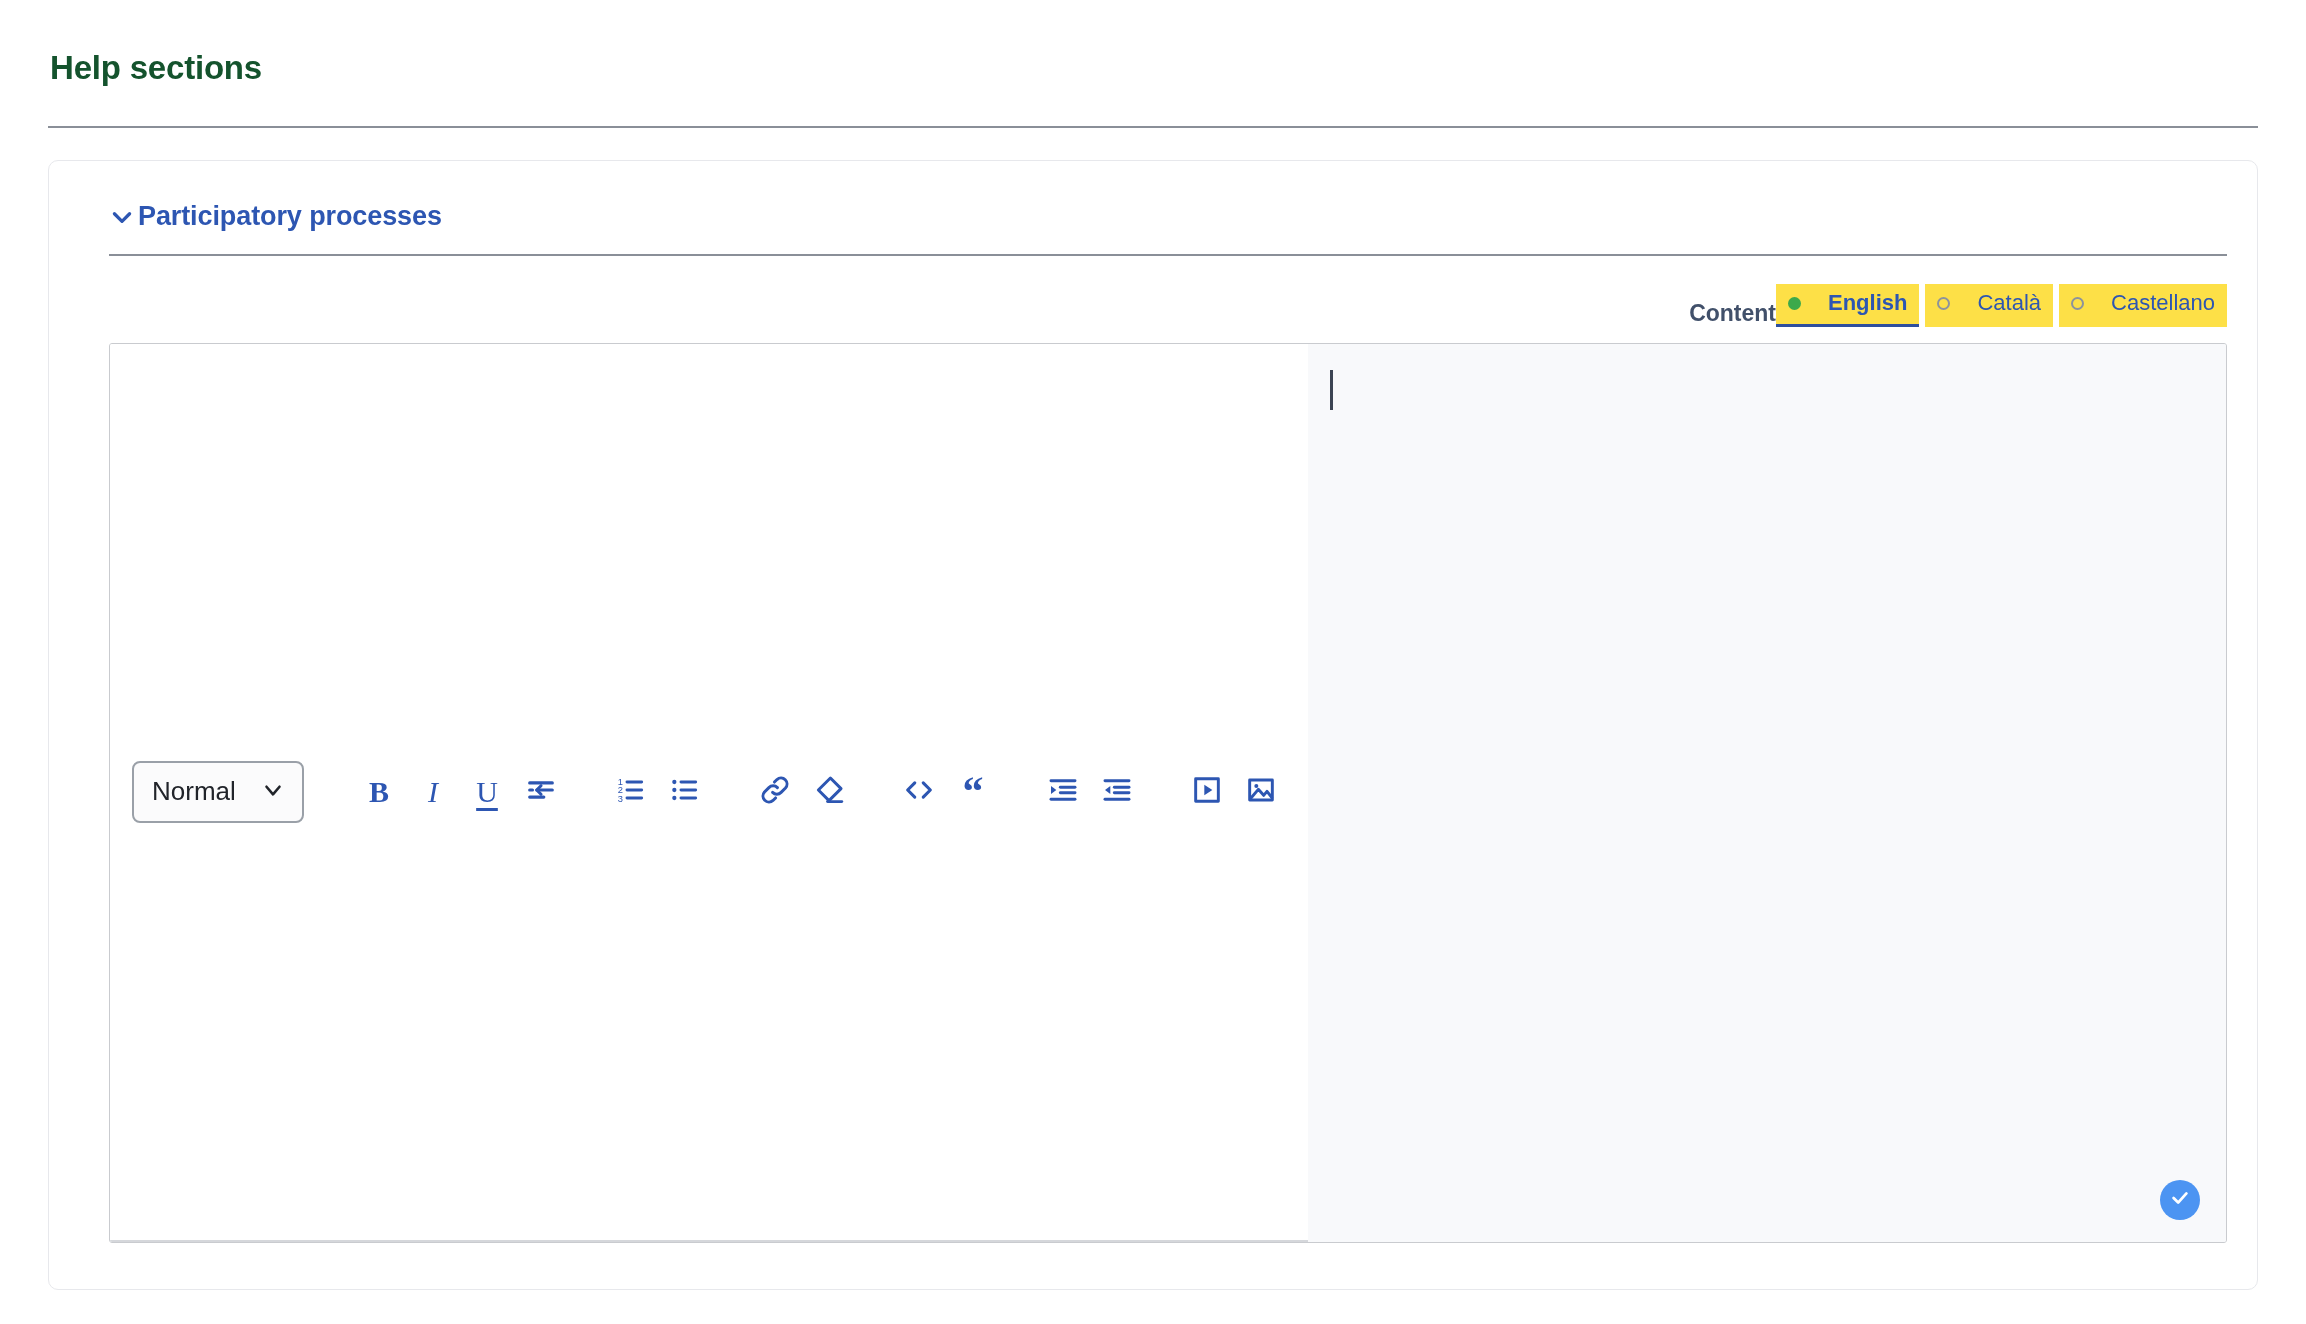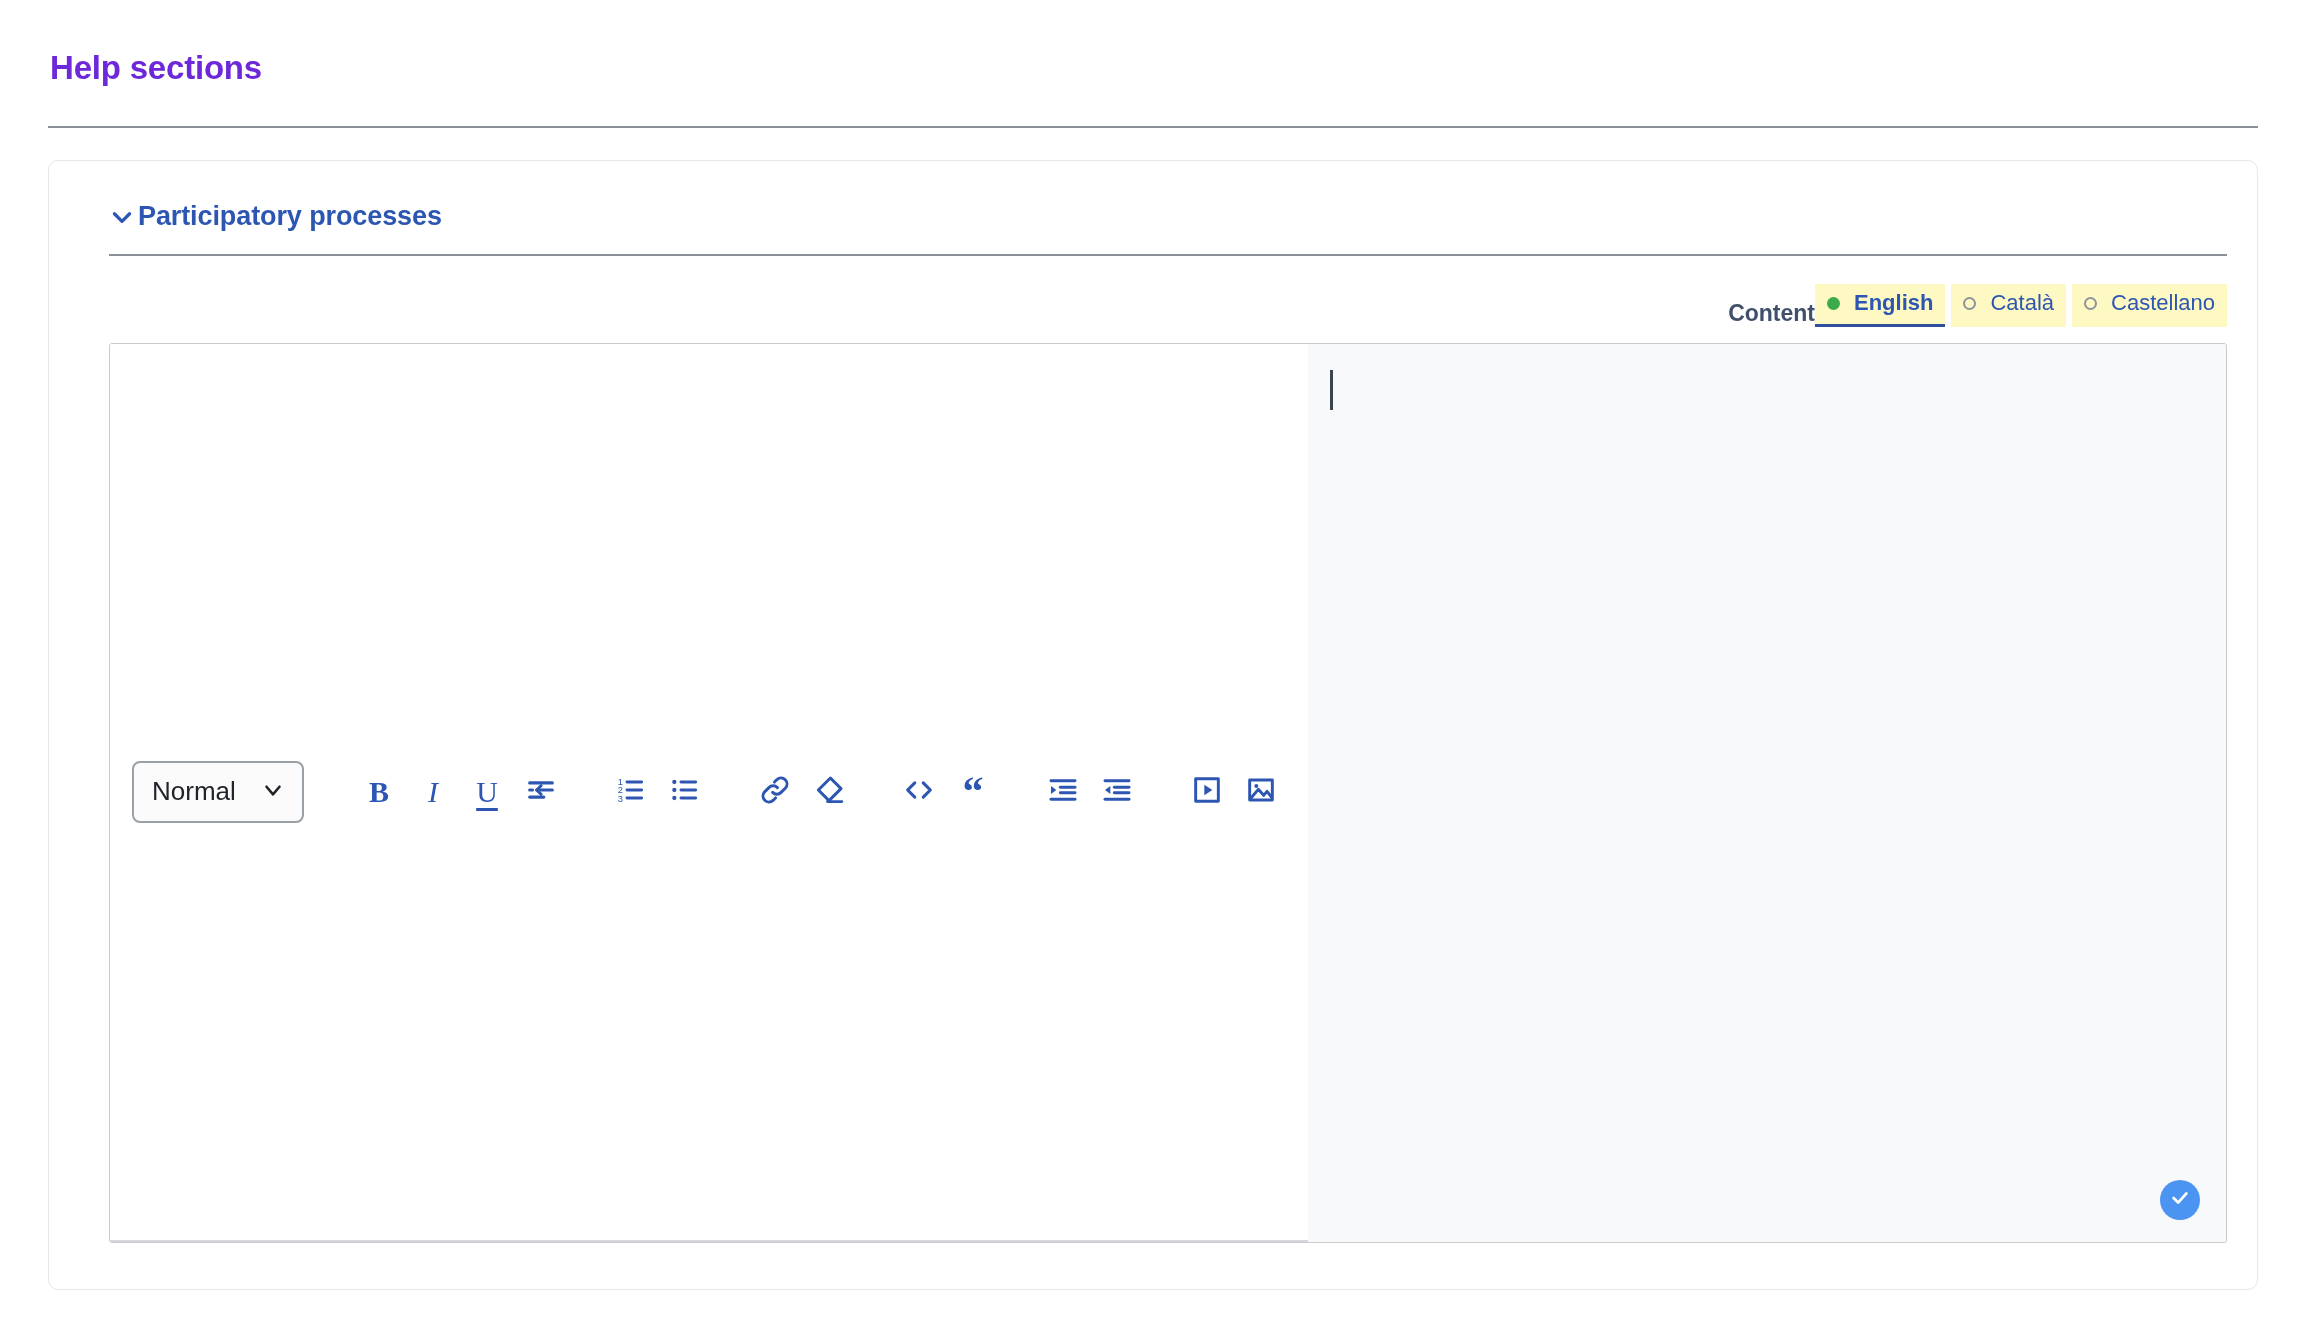--- a/index.html
+++ b/index.html
@@ -20,21 +20,21 @@
     width: 2306px;
     height: 1324px;
     box-sizing: border-box;
     padding: 0 48px;
   }
 
   
   .page-title {
     font-size: 33px;
     font-weight: bold;
-    color: #6d28d9;
+    color: #14532d;
     letter-spacing: -0.2px;
     padding-top: 50px;
     margin: 0 0 0 2px;
     line-height: 1.1;
   }
   .title-rule {
     margin-top: 40px;
     height: 2px;
     background: #8a8f98;
     width: 100%;
@@ -94,23 +94,23 @@
   }
 
   .lang-tabs {
     display: flex;
     align-items: flex-end;
     gap: 6px;
   }
   .lang-tab {
     display: flex;
     align-items: center;
-    gap: 14px;
+    gap: 27px;
     padding: 6px 12px 7px 12px;
-    background: #fef9c3;
+    background: #fde047;
     cursor: pointer;
     font-size: 22px;
     color: #2d56b2;
     border-bottom: 3px solid transparent;
     line-height: 1.2;
   }
   .lang-tab.active {
     font-weight: bold;
     border-bottom: 3px solid #2d4f9e;
   }

